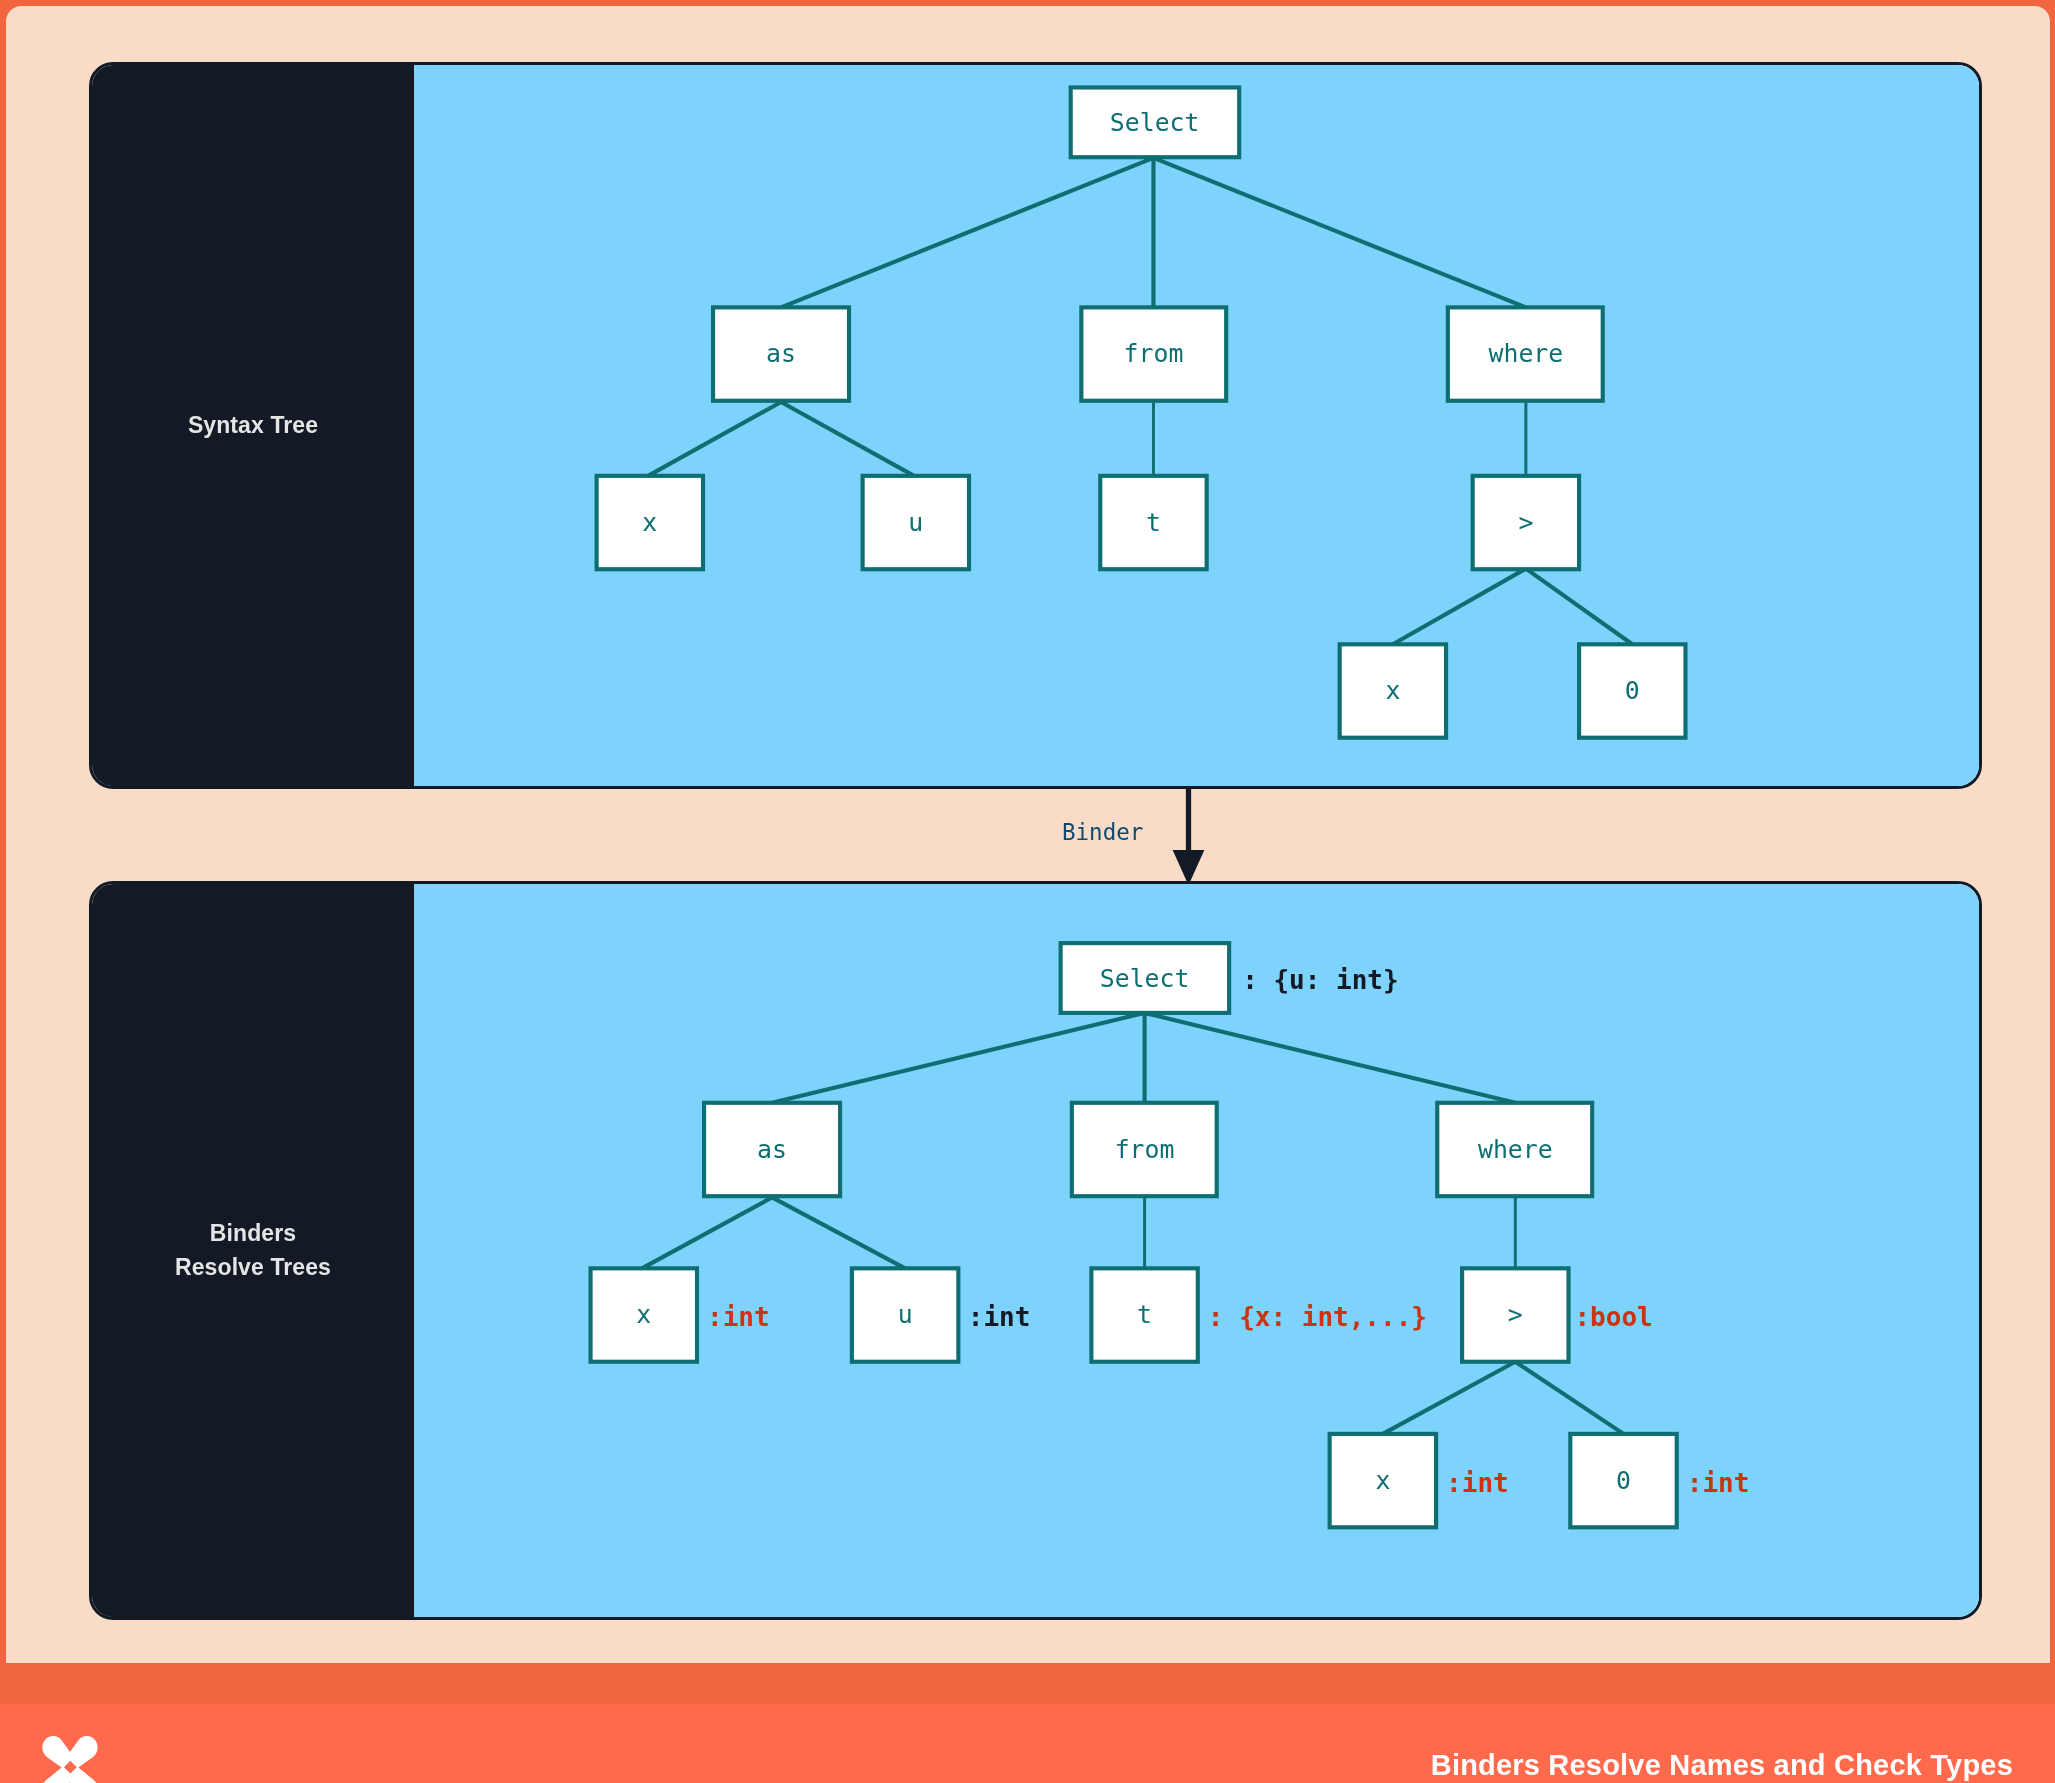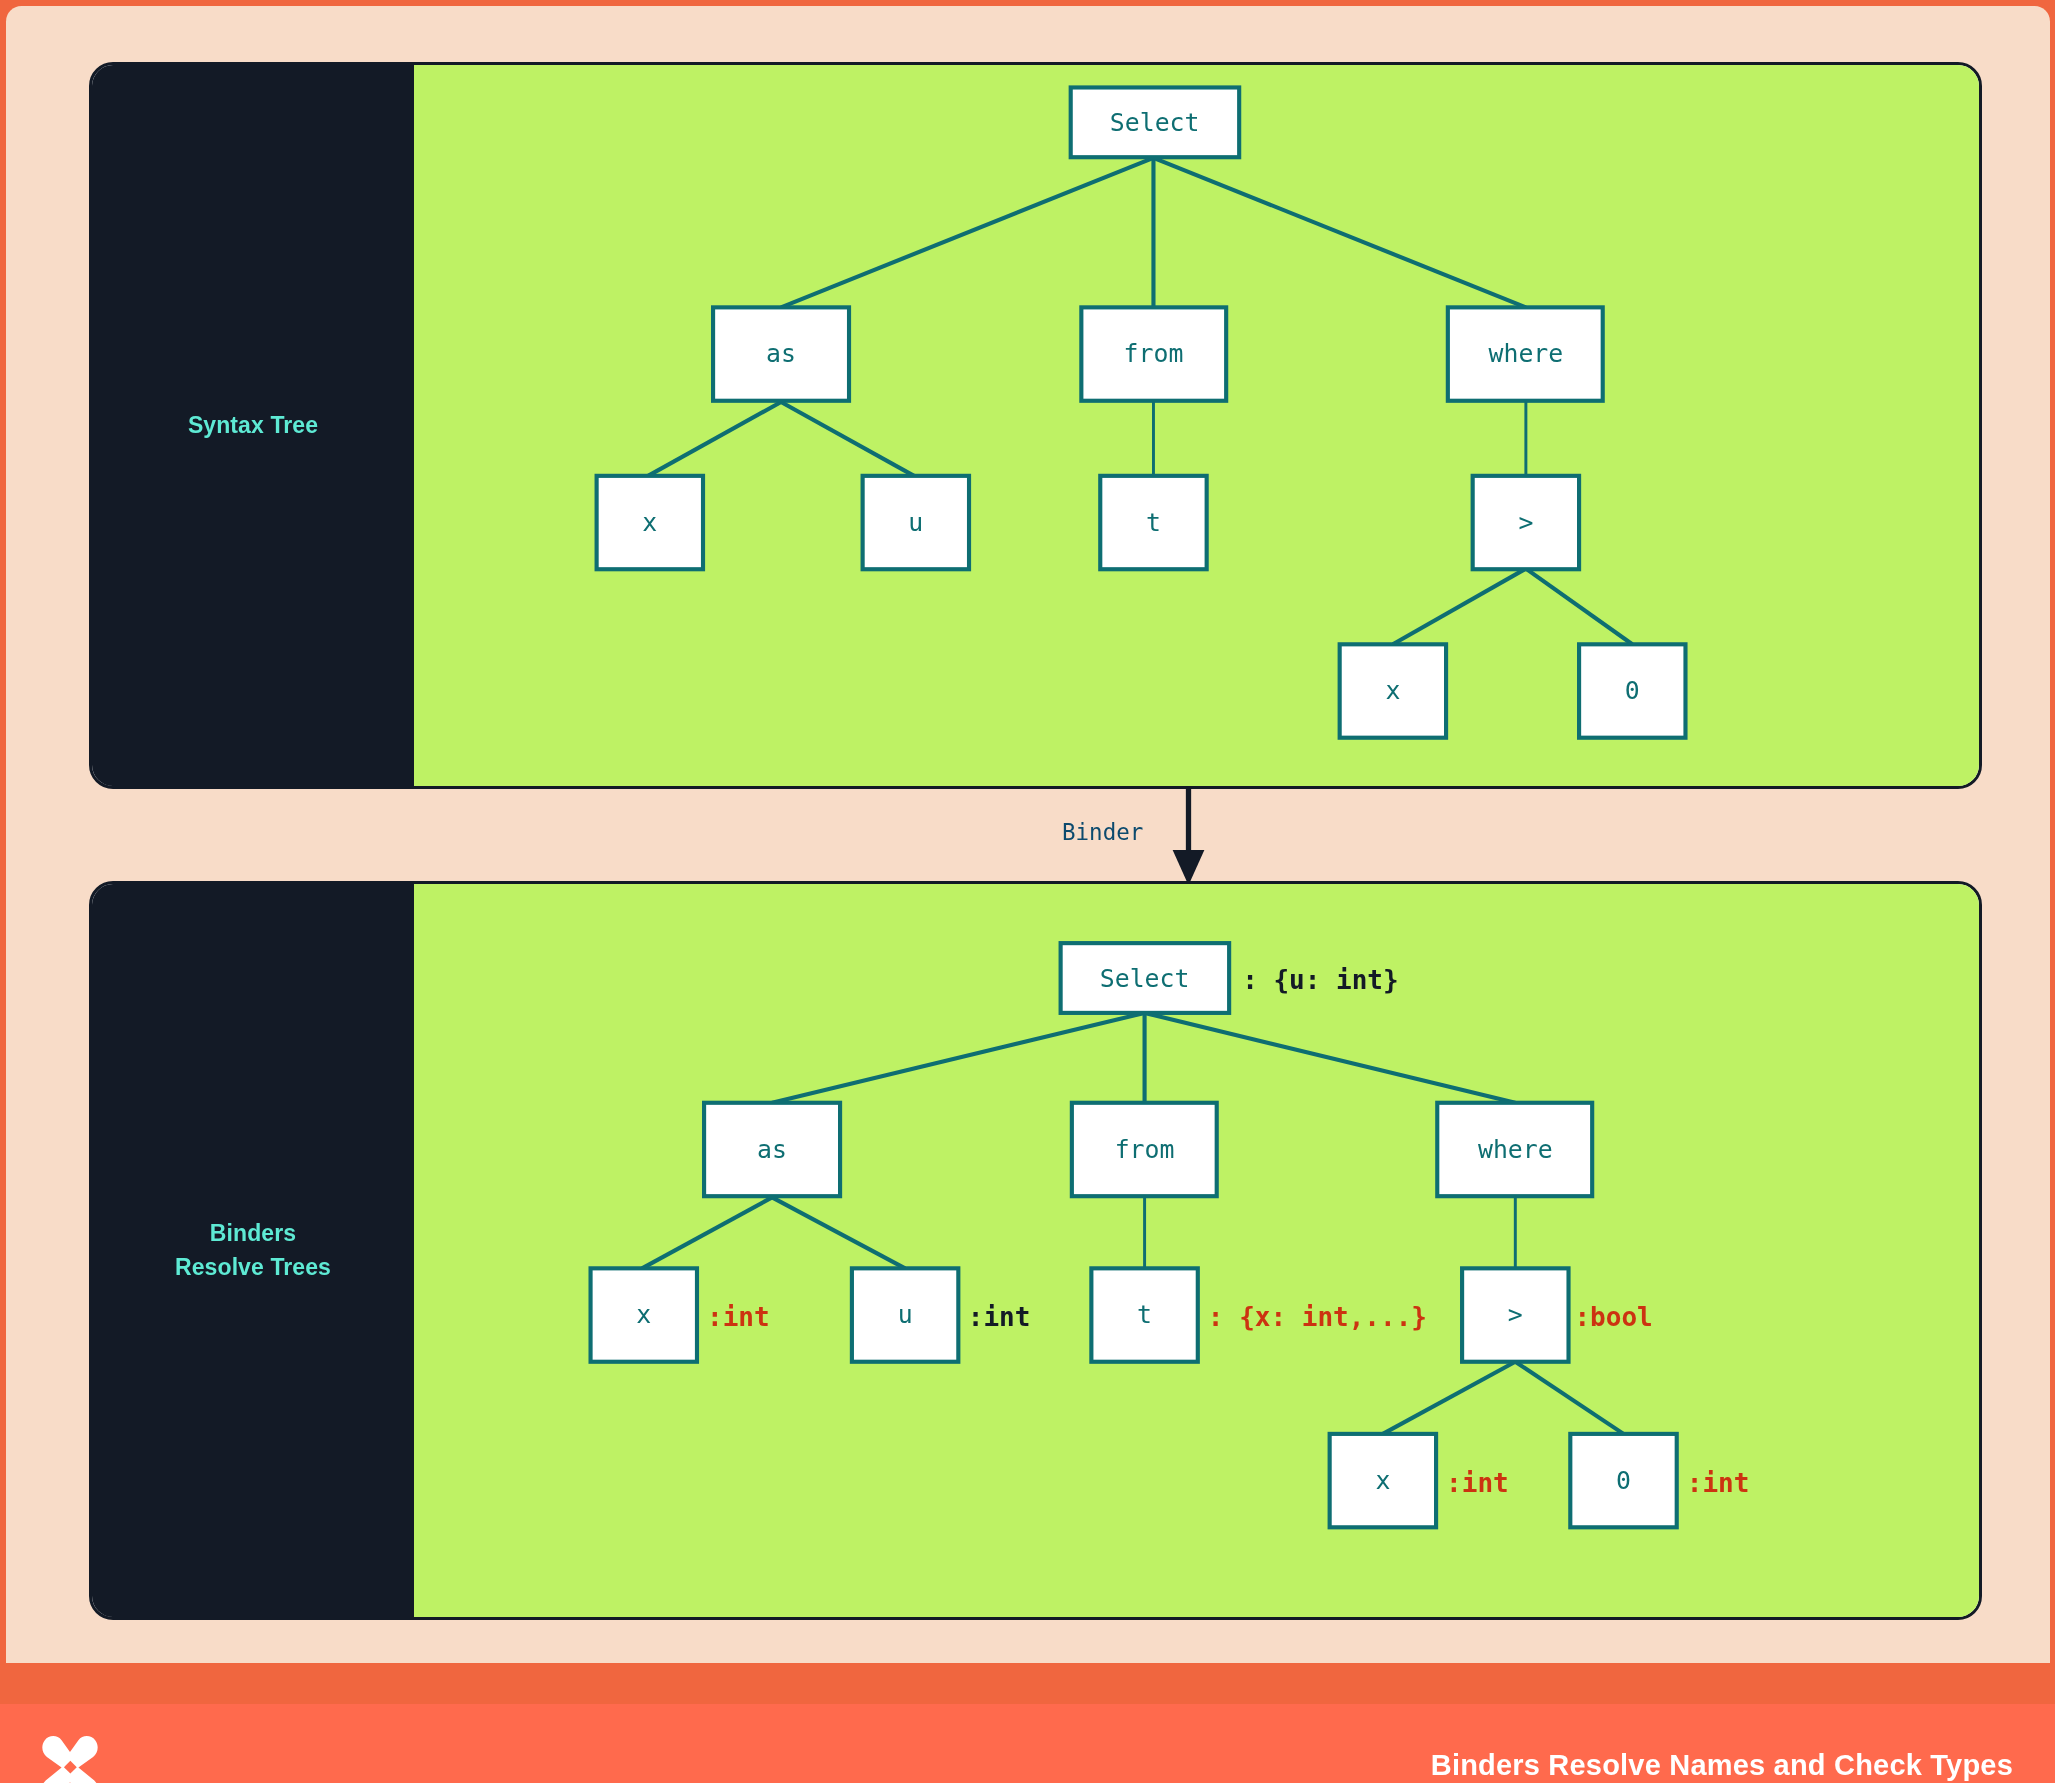--- a/index.html
+++ b/index.html
@@ -36,35 +36,35 @@
     overflow: hidden;
   }
   #panel-top    { left: 83px; top: 56px;   width: 1893px; height: 727px; }
   #panel-bottom { left: 83px; top: 875px; width: 1893px; height: 739px; }
 
   .panel-label {
     position: absolute;
     left: 0; top: 0; bottom: 0;
     width: 322px;
     background: #131A26;
-    color: #5eead4;
+    color: #e5e5e5;
     display: flex;
     align-items: center;
     justify-content: center;
     text-align: center;
     font-size: 23px;
     font-weight: 700;
     line-height: 1.45;
     letter-spacing: 0.1px;
   }
 
   .panel-canvas {
     position: absolute;
     left: 322px; top: 0; right: 0; bottom: 0;
-    background: #bef264;
+    background: #7dd3fc;
   }
   .panel-canvas svg { position: absolute; left: 0; top: 0; display:block; }
 
   
   #binder-label {
     position: absolute;
     left: 1056px;
     top: 813px;
     font-family: "DejaVu Sans Mono", "Liberation Mono", monospace;
     font-size: 22.5px;

